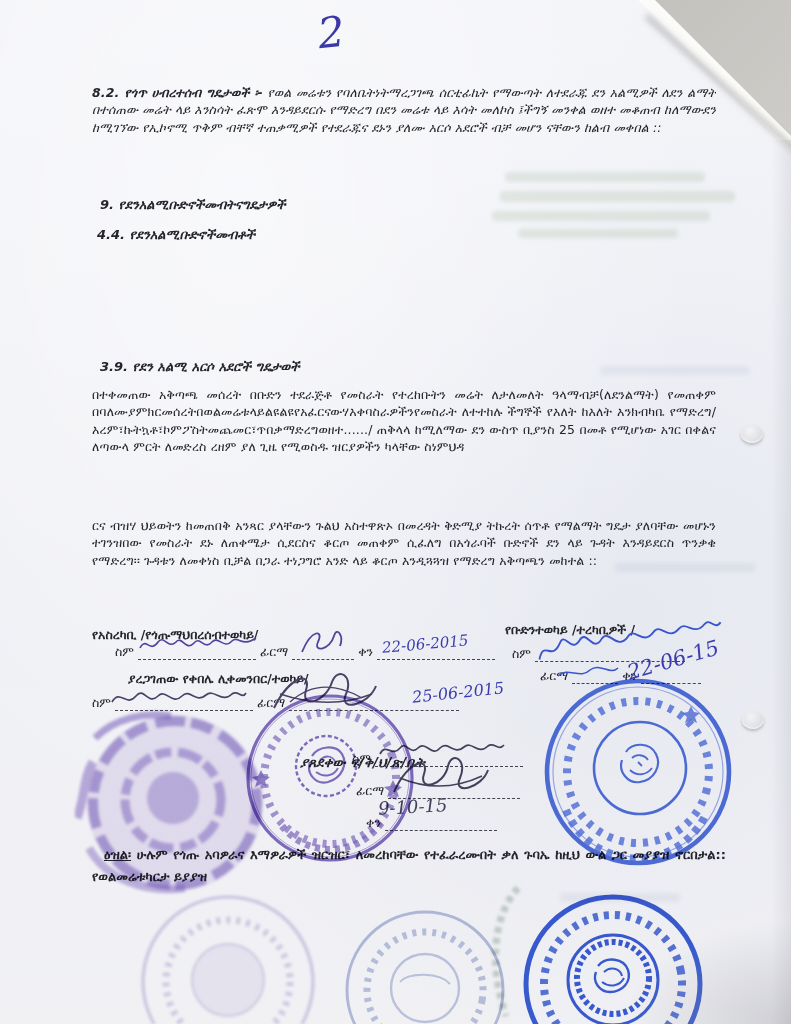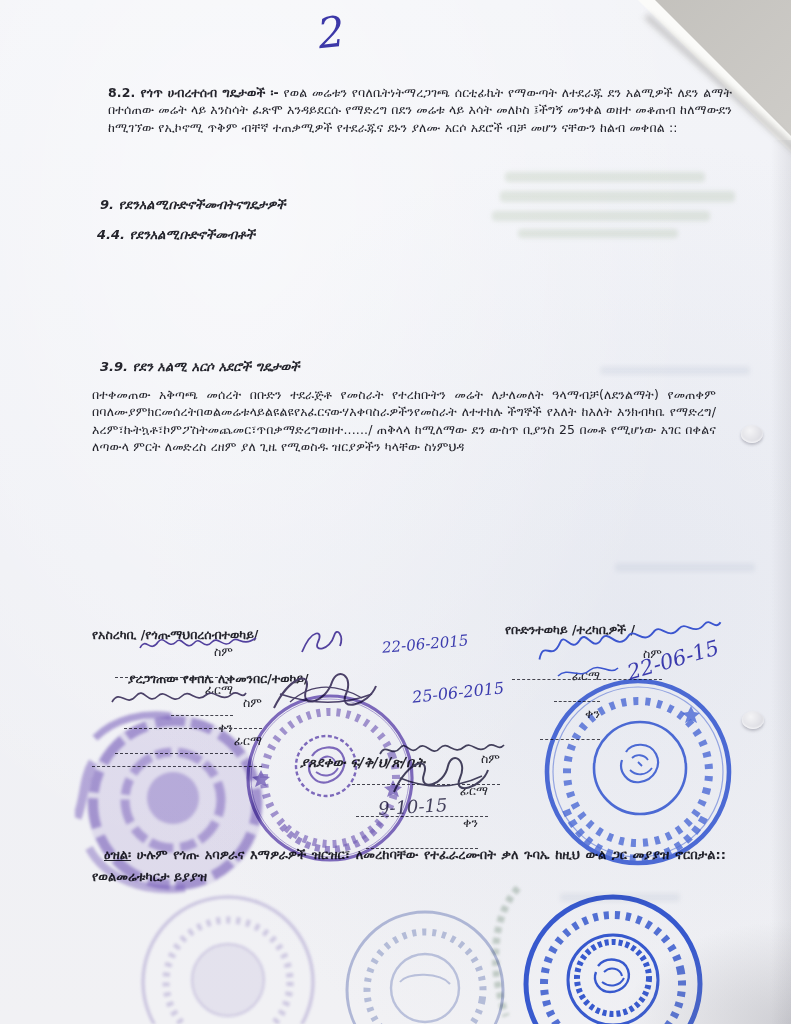--- a/index.html
+++ b/index.html
@@ -7,21 +7,21 @@
     background:
       radial-gradient(ellipse at 30% 20%, rgba(255,255,255,.5), rgba(0,0,0,0) 60%),
       radial-gradient(ellipse at 80% 60%, rgba(190,200,220,.18), rgba(0,0,0,0) 55%),
       linear-gradient(180deg,#f3f4f8 0%,#eff0f5 55%,#f1f1f4 100%);
     font-family:"DejaVu Sans",sans-serif;color:#24242c;}
   .abs{position:absolute;}
   .para{font-size:12.5px;line-height:17.3px;text-align:justify;letter-spacing:.15px;overflow:hidden;}
   .head{font-size:13px;font-weight:bold;white-space:nowrap;font-style:italic;}
   .lead-bold{font-weight:bold;}
   .sig-label{font-size:12.5px;font-weight:600;white-space:nowrap;}
-  .sigrow{display:flex;align-items:flex-end;font-size:12.5px;gap:4px;white-space:nowrap;flex-direction:column;}
+  .sigrow{display:flex;align-items:flex-end;font-size:12.5px;gap:4px;white-space:nowrap;}
   .leader{display:inline-block;border-bottom:1.4px dashed #44444e;height:13px;}
   .hw{font-family:"DejaVu Serif",serif;font-style:italic;color:#3b3bae;white-space:nowrap;}
   .hw-dark{color:#43405c;}
   .pagenum{font-family:"DejaVu Serif",serif;font-style:italic;font-size:42px;color:#3c38a8;
     transform:rotate(-6deg);}
   .fold-white{clip-path:polygon(638px 0,791px 0,791px 152px);background:#fbfbf9;}
   .fold-gray{clip-path:polygon(655px 0,791px 0,791px 136px);
     background:linear-gradient(135deg,#a9a7a2 0%,#bbb9b4 45%,#ceccc8 100%);}
   .fold-shadow{width:215px;height:5px;background:rgba(140,138,134,.55);filter:blur(3px);
     transform:rotate(42deg);transform-origin:left top;}
@@ -50,32 +50,33 @@
   <div class="abs pagenum" style="left:318px;top:8px;">2</div>
 
   <div class="bleed g" style="left:505px;top:172px;width:200px;height:10px;"></div>
   <div class="bleed g" style="left:500px;top:191px;width:235px;height:11px;"></div>
   <div class="bleed g" style="left:492px;top:211px;width:218px;height:10px;"></div>
   <div class="bleed g" style="left:518px;top:229px;width:160px;height:9px;"></div>
   <div class="bleed b" style="left:600px;top:366px;width:150px;height:9px;"></div>
   <div class="bleed b" style="left:615px;top:563px;width:140px;height:9px;"></div>
   <div class="bleed b" style="left:560px;top:893px;width:120px;height:9px;"></div>
 
-  <div class="abs para" style="left:108px;top:84px;width:624px;height:98px;">
+  <div class="abs para" style="left:92px;top:84px;width:624px;height:98px;font-style:italic;">
     <span class="lead-bold">8.2. የጎጥ ሀብረተሰብ ግዴታወች ፡-</span>
     <span>የወል መሬቱን የባለቤትነትማረጋገጫ ሰርቲፊኬት የማውጣት ለተደራጁ ደን አልሚዎች ለደን ልማት በተሰጠው መሬት ላይ እንስሳት ፈጽሞ እንዳይደርሱ የማድረግ በደን መሬቱ ላይ እሳት መለኮስ ፤ችግኝ መንቀል ወዘተ መቆጠብ ከለማውደን ከሚገኘው የኢኮኖሚ ጥቅም ብቸኛ ተጠቃሚዎች የተደራጁና ደኑን ያለሙ አርሶ አደሮች ብቻ መሆን ናቸውን ከልብ መቀበል ::</span>
   </div>
 
   <div class="abs head" style="left:100px;top:197px;">9. የደንአልሚቡድኖችመብትናግዴታዎች</div>
   <div class="abs head" style="left:97px;top:227px;">4.4. የደንአልሚቡድኖችመብቶች</div>
 
 
   <div class="abs head" style="left:100px;top:359px;">3.9. የደን አልሚ አርሶ አደሮች ግዴታወች</div>
 
   <div class="abs para" style="left:92px;top:386px;width:624px;height:126px;">በተቀመጠው አቅጣጫ መሰረት በቡድን ተደራጅቶ የመስራት የተረከቡትን መሬት ለታለመለት ዓላማብቻ(ለደንልማት) የመጠቀም በባለሙያምክርመሰረትበወልመሬቱላይልዩልዩየአፈርናውሃእቀባስራዎችንየመስራት ለተተከሉ ችግኞች የእለት ከእለት እንክብካቤ የማድረግ/እረም፣ኩትኳቶ፣ኮምፖስትመጨመር፣ጥበቃማድረግወዘተ....../ ጠቅላላ ከሚለማው ደን ውስጥ ቢያንስ 25 በመቶ የሚሆነው አገር በቀልና ለጣውላ ምርት ለመድረስ ረዘም ያለ ጊዜ የሚወስዱ ዝርያዎችን ካላቸው ስነምህዳ</div>
+  <div class="abs para" style="left:92px;top:517px;width:624px;height:100px;">ርና ብዝሃ ህይወትን ከመጠበቅ አንጻር ያላቸውን ጉልህ አስተዋጽኦ በመረዳት ቅድሚያ ትኩረት ሰጥቶ የማልማት ግዴታ ያለባቸው መሆኑን ተገንዝበው የመስራት ደኑ ለጠቀሜታ ሲደርስና ቆርጦ መጠቀም ሲፈለግ በአጎራባች ቡድኖች ደን ላይ ጉዳት እንዳይደርስ ጥንቃቄ የማድረግ፡፡ ጉዳቱን ለመቀነስ ቢቻል በጋራ ተነጋግሮ አንድ ላይ ቆርጦ እንዲጓጓዝ የማድረግ አቅጣጫን መከተል ::</div>
 
   <div class="abs sig-label" style="left:92px;top:627px;">የአስረካቢ /የጎጡማህበረሰብተወካይ/</div>
   <div class="abs sigrow" style="left:115px;top:644px;">
     <span>ስም</span>
       <span class="leader" style="width:118px;"></span>
     <span>ፊርማ</span>
       <span class="leader" style="width:62px;"></span>
     <span>ቀን</span>
       <span class="leader" style="width:118px;"></span>
   </div>

